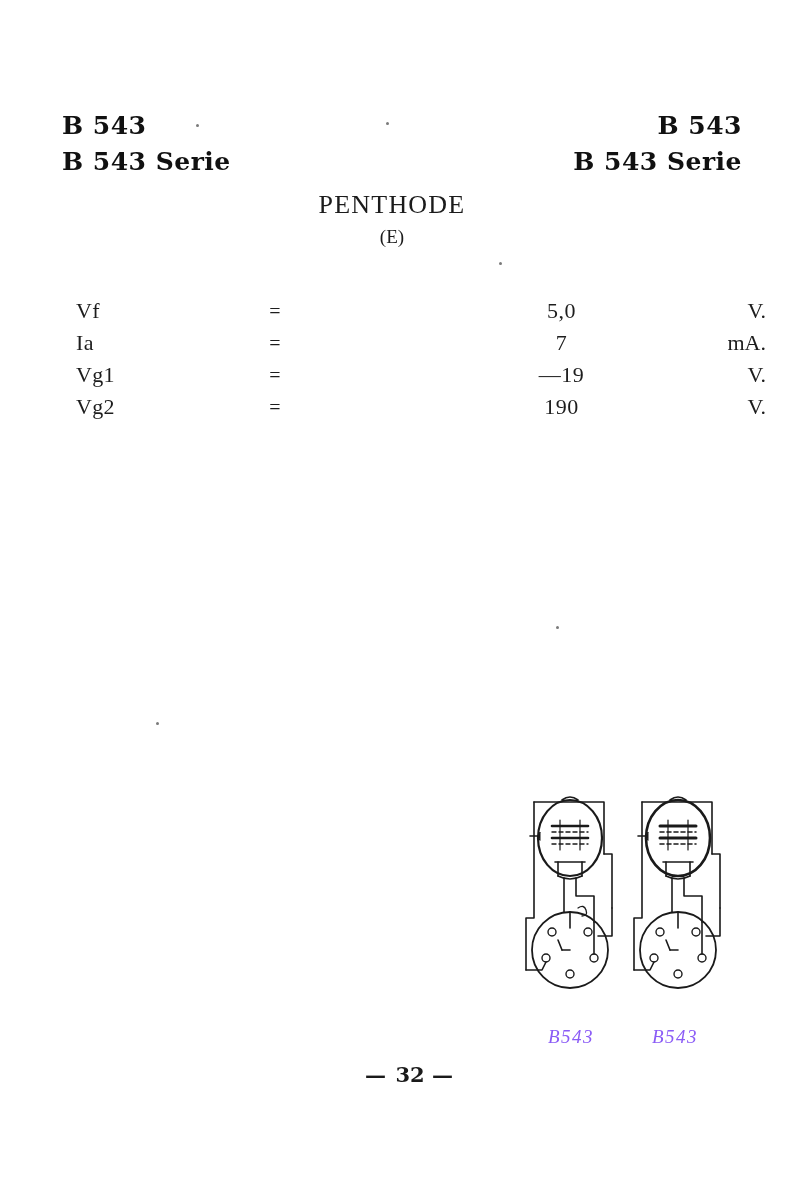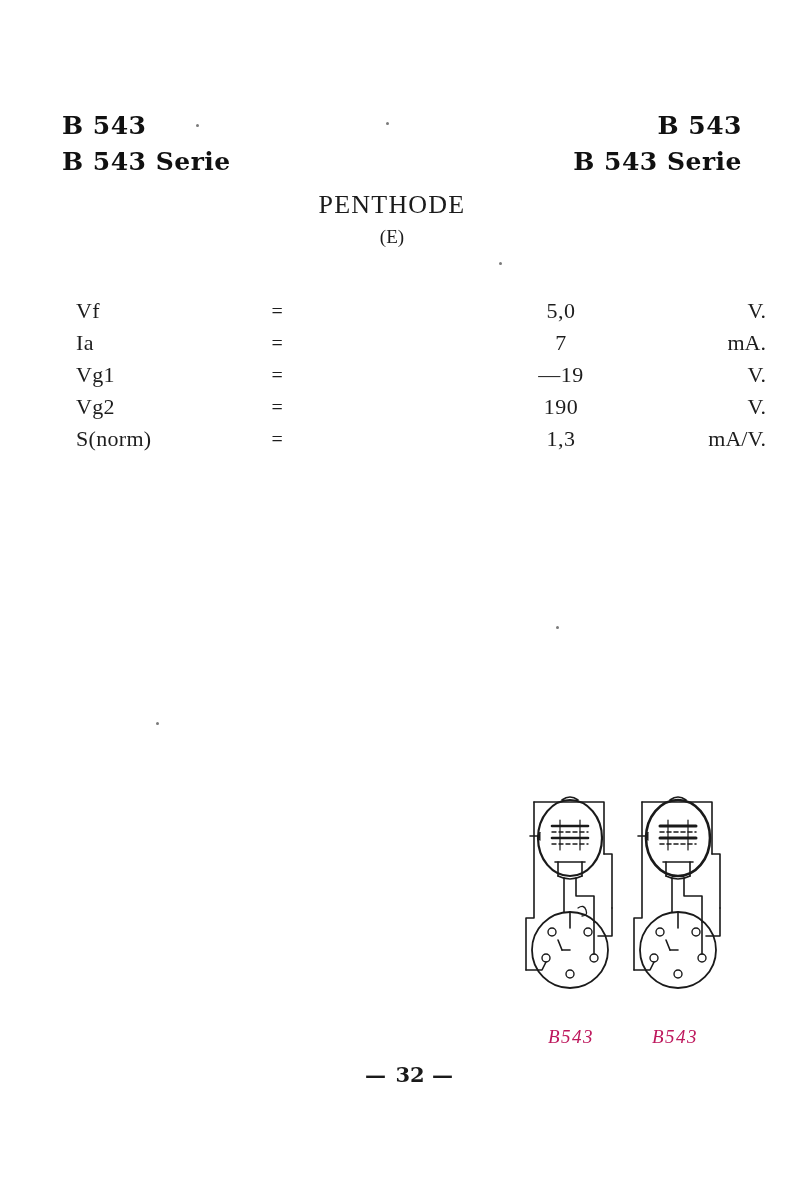--- a/index.html
+++ b/index.html
@@ -102,21 +102,21 @@
     height: 270px;
   }
   .diagram svg { display: block; }
 
   .diag-label {
     position: absolute;
     font-family: "Liberation Serif", serif;
     font-style: italic;
     font-size: 19px;
     letter-spacing: 1.5px;
-    color: #be185d;
+    color: #8b5cf6;
   }
   .diag-label.left  { left: 548px; top: 1026px; }
   .diag-label.right { left: 652px; top: 1026px; }
 
   
   .footer {
     position: absolute;
     left: 0;
     top: 1062px;
     width: 800px;
@@ -178,26 +178,20 @@
         <td class="col-sym">Vg1</td>
         <td class="col-eq">=</td>
         <td class="col-val">—19</td>
         <td class="col-unit">V.</td>
       </tr>
       <tr>
         <td class="col-sym">Vg2</td>
         <td class="col-eq">=</td>
         <td class="col-val">190</td>
         <td class="col-unit">V.</td>
-      </tr>
-      <tr>
-        <td class="col-sym">S(norm)</td>
-        <td class="col-eq">=</td>
-        <td class="col-val">1,3</td>
-        <td class="col-unit">mA/V.</td>
       </tr>
     </tbody>
   </table>
 
   <div class="diagram">
     <svg width="260" height="270" viewBox="0 0 260 270" fill="none" stroke="#1a1a1a" stroke-width="1.6" stroke-linecap="round" stroke-linejoin="round">
 
       <g>
 
         <path d="M34 12 L34 128 L26 128 L26 180"></path>

